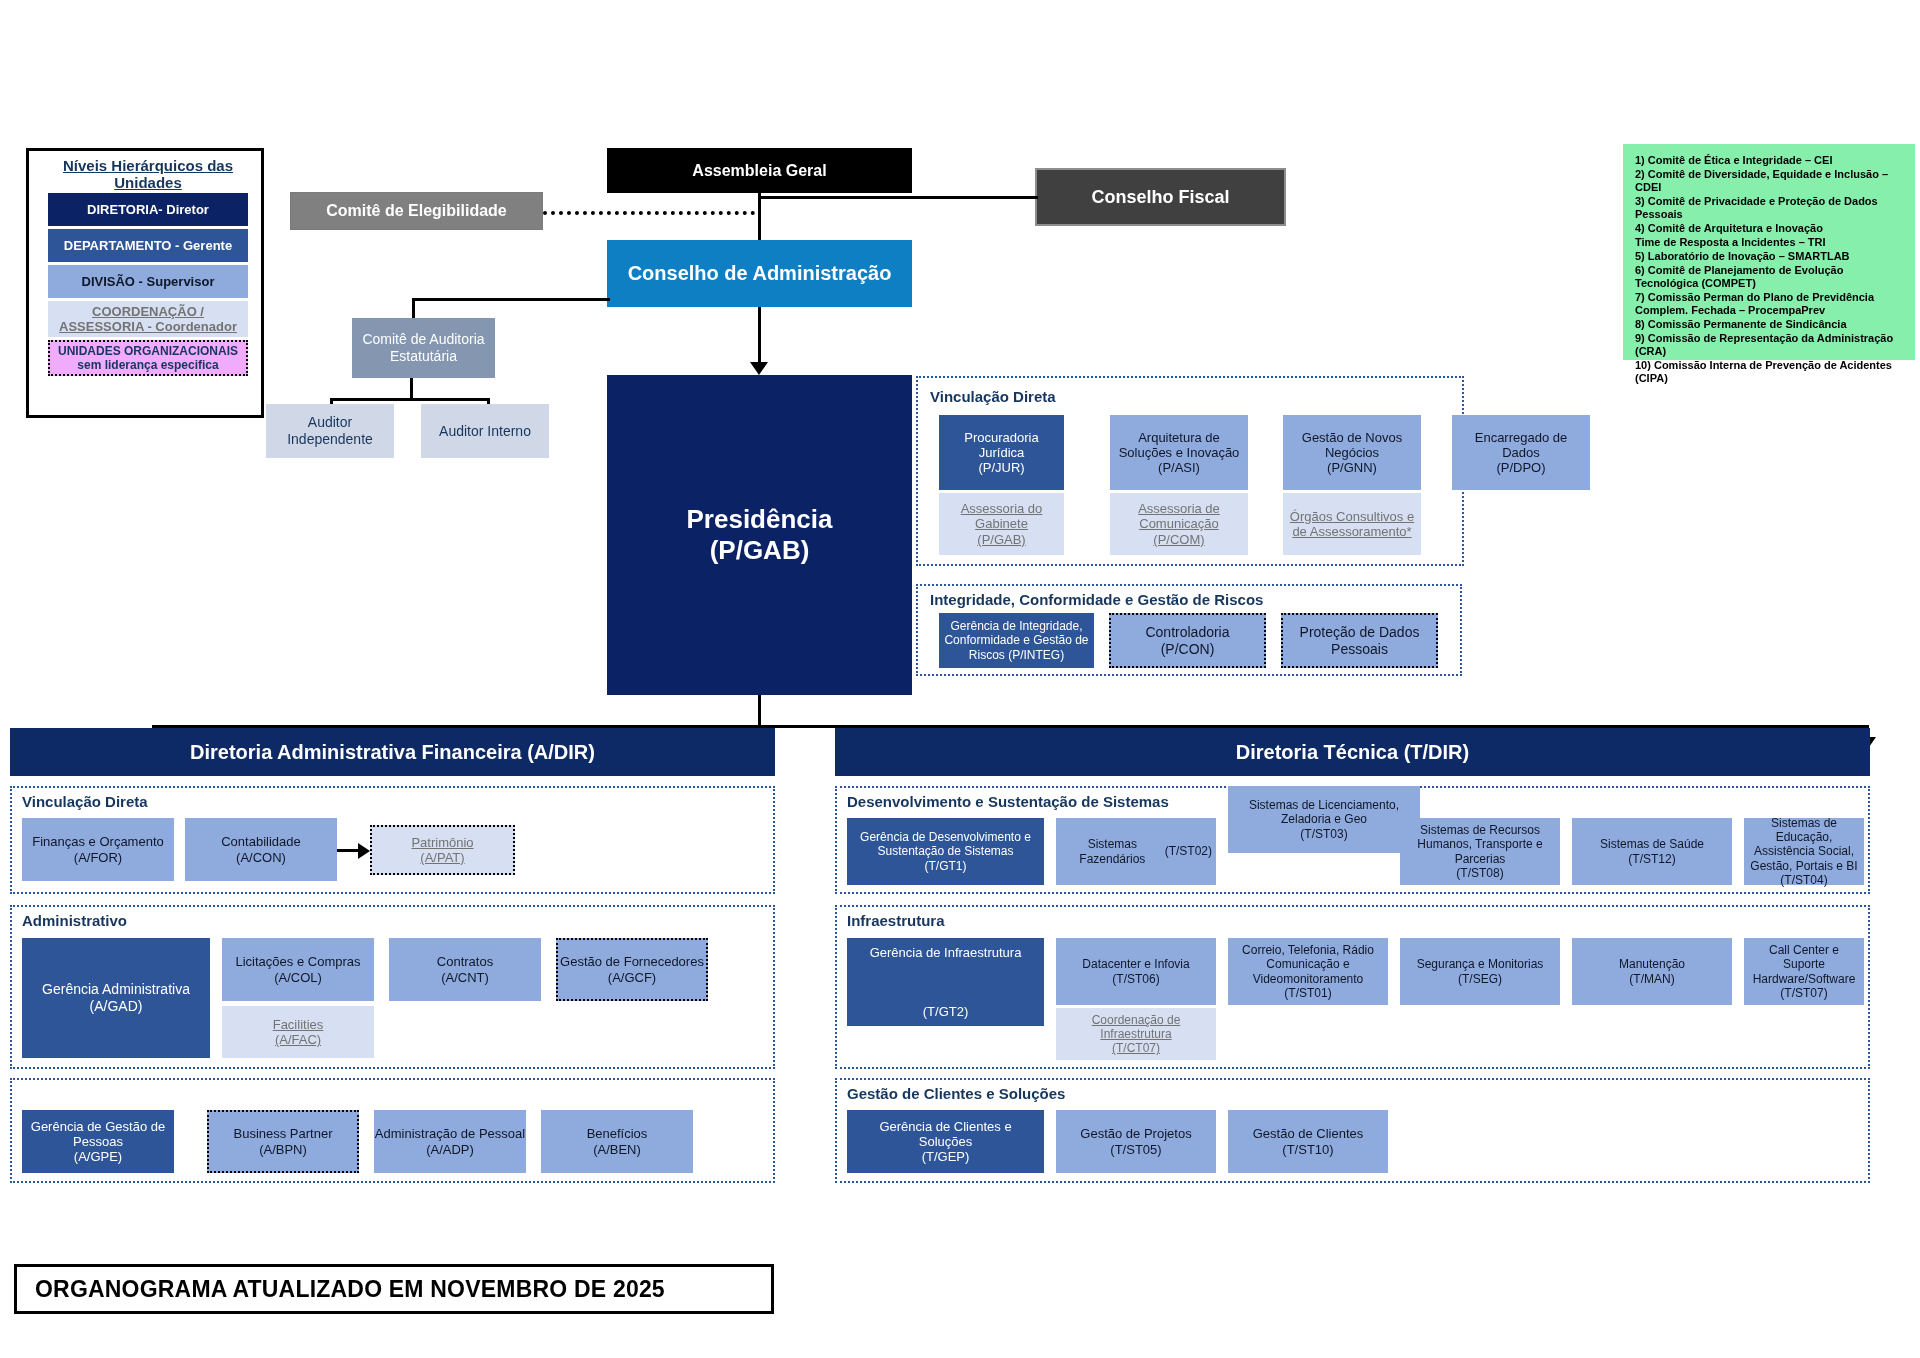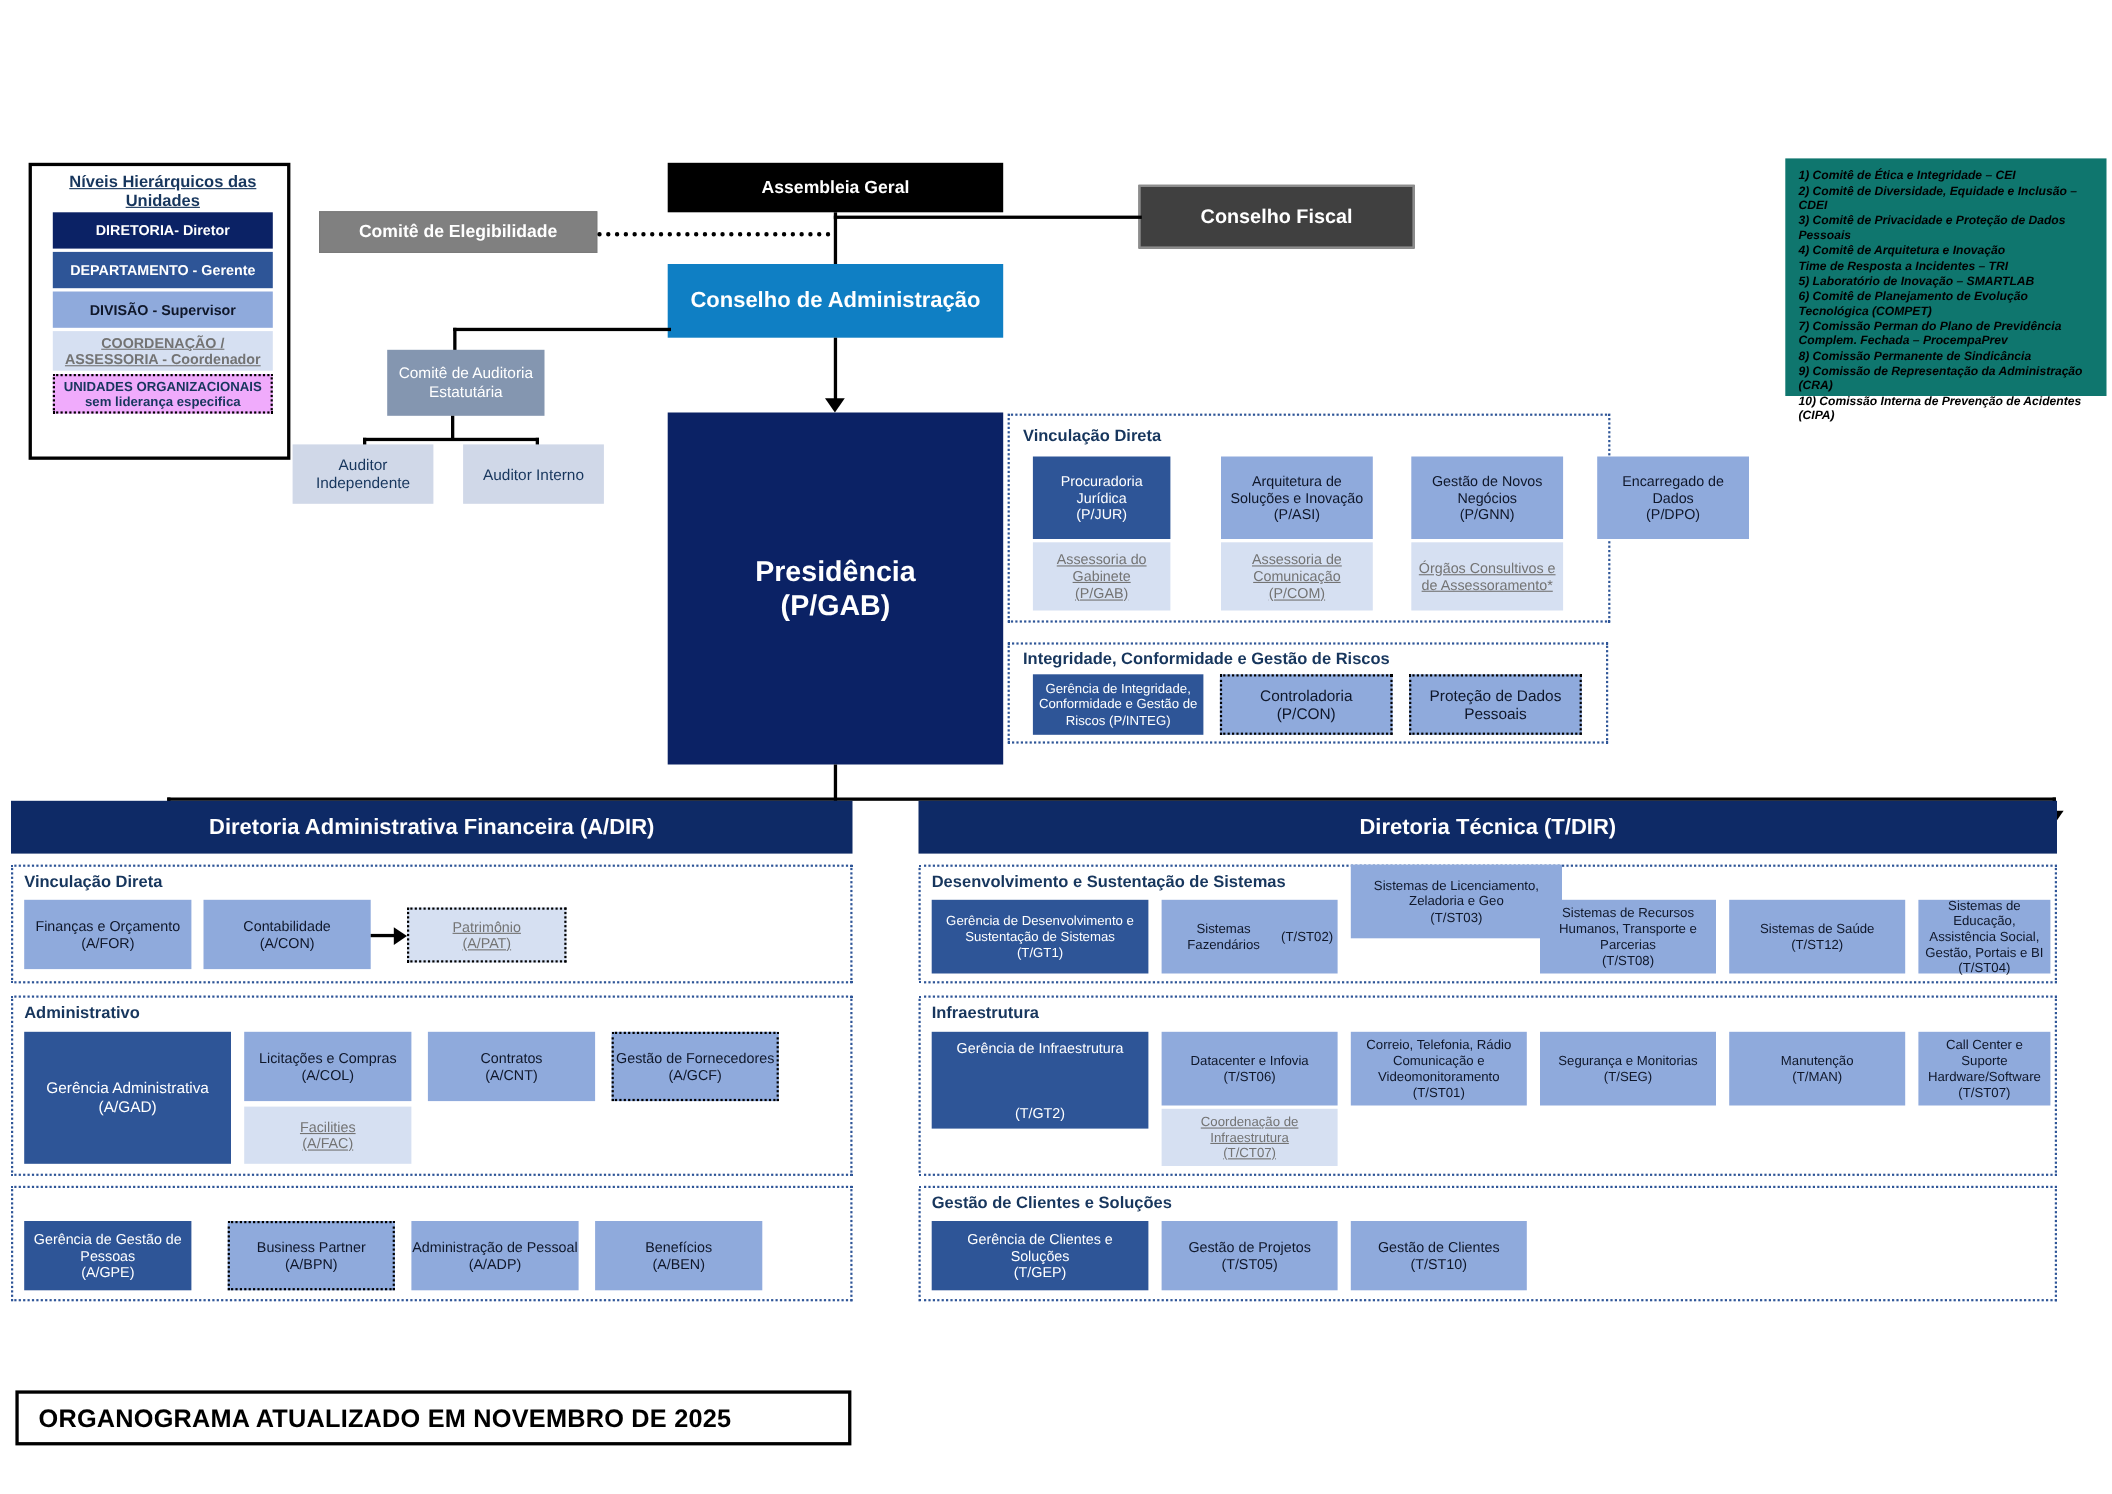--- a/index.html
+++ b/index.html
@@ -18,21 +18,21 @@
   .c-darkgrey{background:#404040;color:#ffffff;border:2px solid #8d8d8d;}
   .c-cyan{background:#0f7fc4;color:#ffffff;}
   .c-navy{background:#0b2265;color:#ffffff;}
   .c-dirblue{background:#0e2a66;color:#ffffff;}
   .c-mid{background:#2e5597;color:#ffffff;}          
   .c-light{background:#8faadc;color:#0f172a;}        
   .c-pale{background:#d6e0f2;color:#737373;text-decoration:underline;}         
   .c-slate{background:#8496b0;color:#ffffff;}        
   .c-auditor{background:#d0d8e8;color:#17365d;}
   .c-yellowhdr{background:#ffd966;color:#000000;}
-  .c-yellowbody{background:#0f766e;color:#000000;font-style:italic;}
+  .c-yellowbody{background:#86efac;color:#000000;}
   .dotted-box{border:2px dotted #000000;}
 
   
   .group{border:2px dotted #2e5597;background:#ffffff;}
   .group-title{position:absolute;font-weight:bold;font-size:15px;color:#17365d;}
 
   
   #legend{border:3px solid #000;background:#fff;}
   #legend .ltitle{
     font-weight:bold;font-size:15px;text-decoration:underline;color:#17365d;

